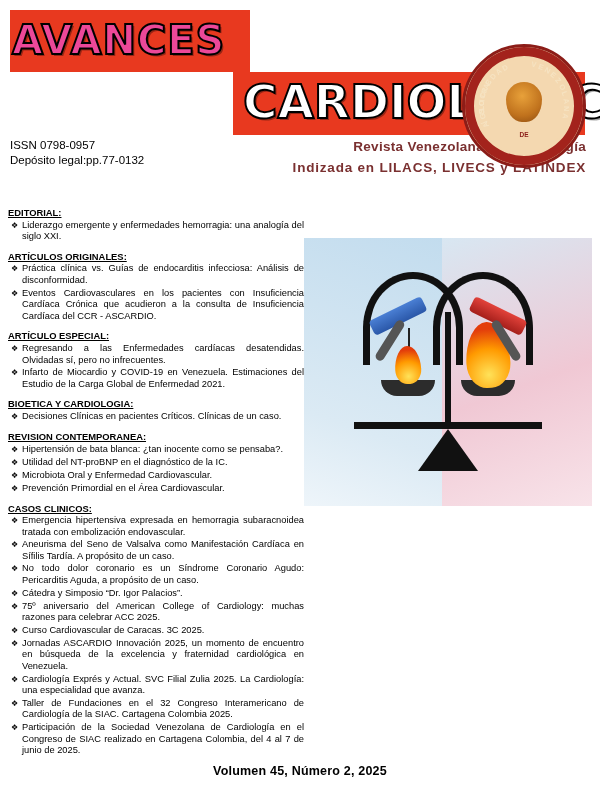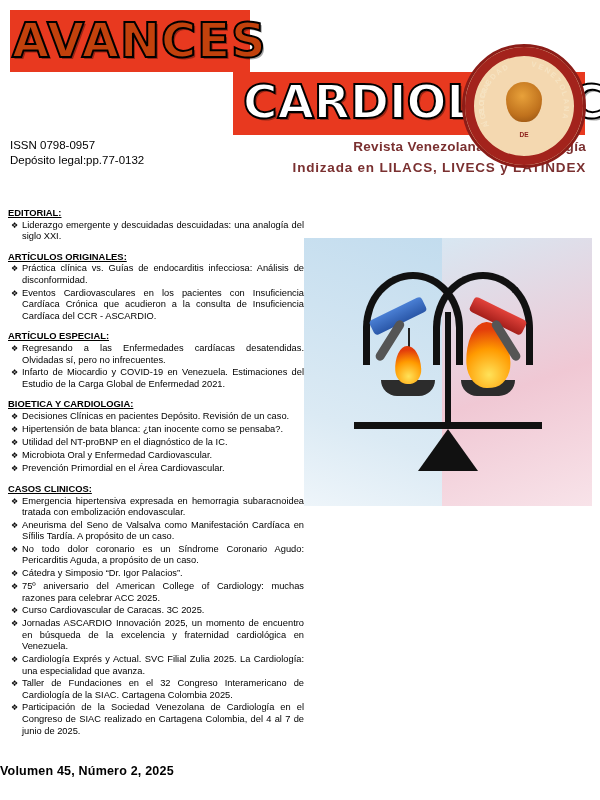--- a/index.html
+++ b/index.html
@@ -37,24 +37,24 @@
     width: 352px;
     height: 63px;
     background: #e8391f;
   }
   .title-avances {
     position: absolute;
     left: 12px;
     top: 10px;
     font-family: "DejaVu Sans", sans-serif;
     font-weight: bold;
-    font-size: 48px;
+    font-size: 40px;
     letter-spacing: 1px;
     line-height: 60px;
-    color: #c2410c;
+    color: #ec4899;
     -webkit-text-stroke: 2px #000;
     text-shadow: 2px 2px 0 rgba(0,0,0,0.35);
     white-space: nowrap;
   }
   .title-cardiologicos {
     position: absolute;
     left: 243px;
     top: 72px;
     font-family: "DejaVu Sans", sans-serif;
     font-weight: bold;
@@ -301,20 +301,21 @@
     font-weight: bold;
     color: #8c1d18;
   }
 
   
   .volume-line {
     position: absolute;
     left: 0;
     bottom: 22px;
     width: 600px;
+    text-align: center;
     font-weight: bold;
     font-size: 12.5px;
     letter-spacing: 0.2px;
   }
 </style>
 </head>
 <body>
 
 <div class="masthead">
   <div class="bar-red-top"></div>
@@ -332,21 +333,21 @@
     <div class="l2">Indizada en LILACS, LIVECS y LATINDEX</div>
   </div>
 </div>
 
 <div class="content">
 
   <div class="toc">
       <div class="sec-head">EDITORIAL:</div>
       <div class="item">
         <span class="bullet">❖</span>
-        <span class="item-text">Liderazgo emergente y descuidadas descuidadas: una analogía del siglo XXI.</span>
+        <span class="item-text">Liderazgo emergente y enfermedades hemorragia: una analogía del siglo XXI.</span>
       </div>
       <div class="sec-head">ARTÍCULOS ORIGINALES:</div>
       <div class="item">
         <span class="bullet">❖</span>
         <span class="item-text">Práctica clínica vs. Guías de endocarditis infecciosa: Análisis de disconformidad.</span>
       </div>
       <div class="item">
         <span class="bullet">❖</span>
         <span class="item-text">Eventos Cardiovasculares en los pacientes con Insuficiencia Cardíaca Crónica que acudieron a la consulta de Insuficiencia Cardíaca del CCR - ASCARDIO.</span>
       </div>
@@ -355,22 +356,23 @@
         <span class="bullet">❖</span>
         <span class="item-text">Regresando a las Enfermedades cardíacas desatendidas. Olvidadas sí, pero no infrecuentes.</span>
       </div>
       <div class="item">
         <span class="bullet">❖</span>
         <span class="item-text">Infarto de Miocardio y COVID-19 en Venezuela. Estimaciones del Estudio de la Carga Global de Enfermedad 2021.</span>
       </div>
       <div class="sec-head">BIOETICA Y CARDIOLOGIA:</div>
       <div class="item">
         <span class="bullet">❖</span>
-        <span class="item-text">Decisiones Clínicas en pacientes Depósito. Revisión de un caso.</span>
-      </div>
+        <span class="item-text">Decisiones Clínicas en pacientes Críticos. Clínicas de un caso.</span>
+      </div>
+      <div class="sec-head">REVISION CONTEMPORANEA:</div>
       <div class="item">
         <span class="bullet">❖</span>
         <span class="item-text">Hipertensión de bata blanca: ¿tan inocente como se pensaba?.</span>
       </div>
       <div class="item">
         <span class="bullet">❖</span>
         <span class="item-text">Utilidad del NT-proBNP en el diagnóstico de la IC.</span>
       </div>
       <div class="item">
         <span class="bullet">❖</span>

